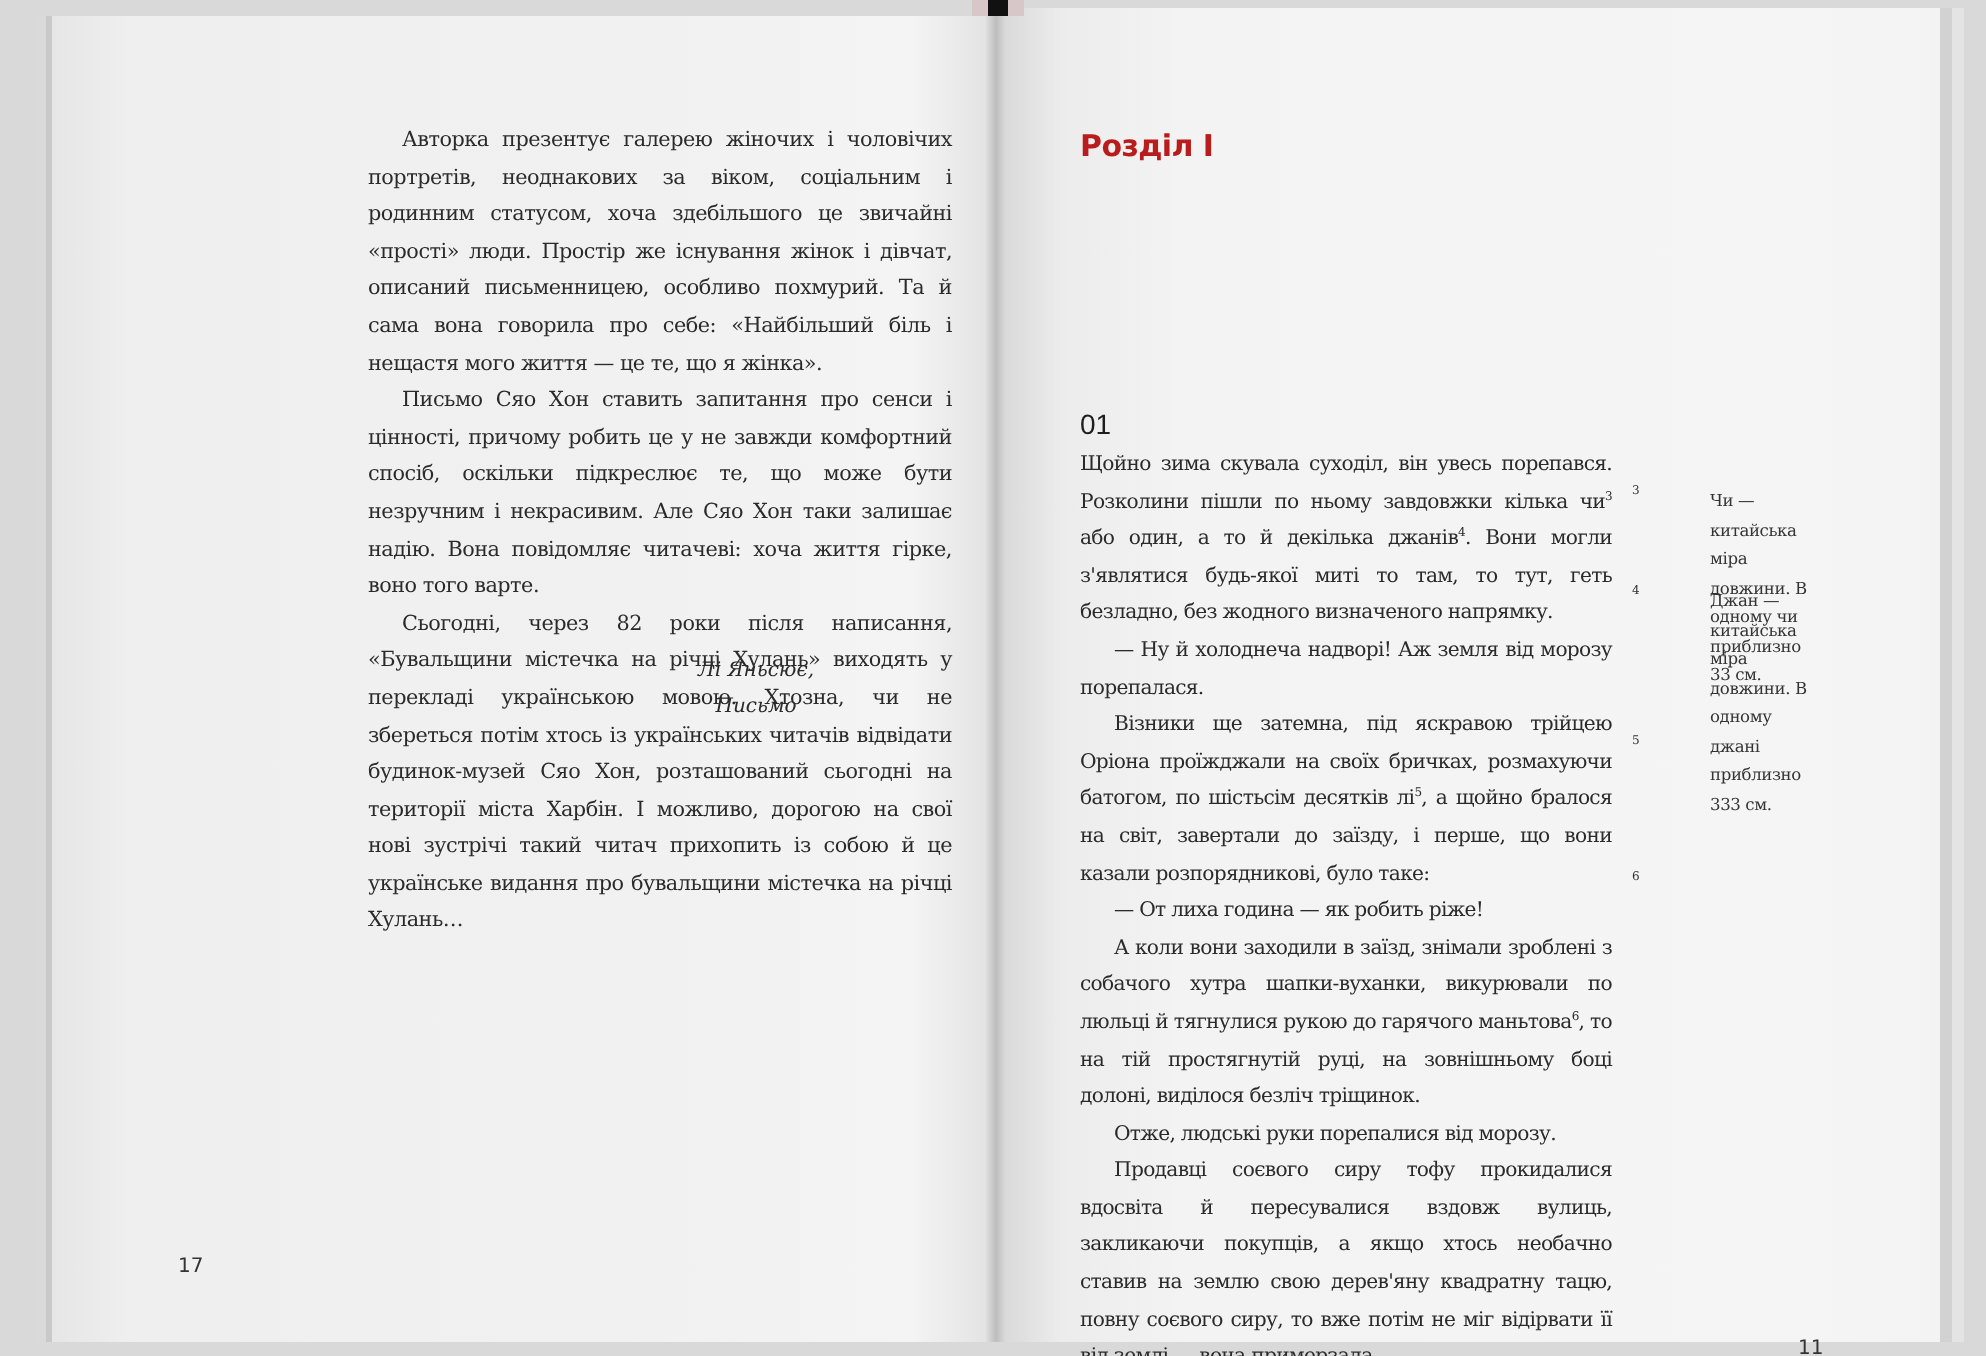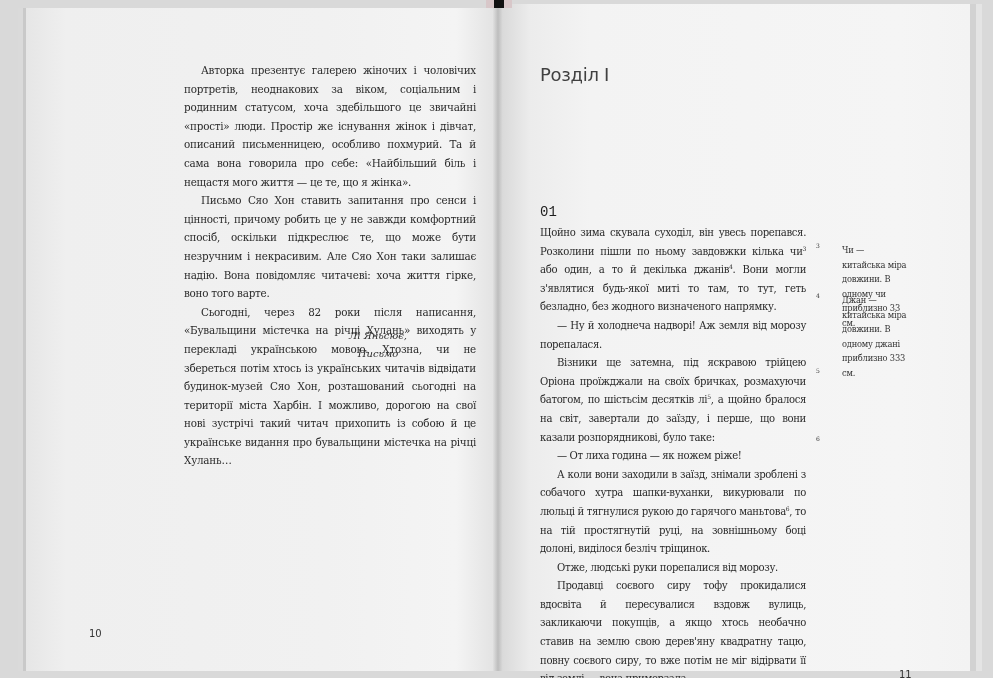--- a/index.html
+++ b/index.html
@@ -39,33 +39,33 @@
   .p { margin:0; text-indent:17px; text-align:justify; text-align-last:left; }
   .p.noindent { text-indent:0; }
 
   .left-body { position:absolute; left:184px; top:61px; width:292px; }
   .signature { position:absolute; left:280px; top:327px; width:196px; text-align:center; font-style:italic; font-size:10px; line-height:18.4px; color:#2a2a2a; }
 
   .page-num { position:absolute; font-family:"DejaVu Sans", sans-serif; font-size:10px; color:#333; }
 
   .chapter-title {
     position:absolute; left:540px; top:64px;
-    font-family:"DejaVu Sans", sans-serif; font-size:18px; color:#404040; letter-spacing:-0.3px;
+    font-family:"DejaVu Sans", sans-serif; font-size:15px; color:#b91c1c; letter-spacing:-0.3px;font-weight:bold;
   }
   .section-num {
     position:absolute; left:540px; top:204px;
-    font-family:Liberation Mono, monospace; font-size:14px; color:#1e1e1e;
+    font-family:Liberation Sans, sans-serif; font-size:14px; color:#1e1e1e;
   }
   .right-body { position:absolute; left:540px; top:224px; width:266px; }
   .right-body .p { font-size:10.1px; letter-spacing:-0.35px; }
   sup { font-size:6px; line-height:0; vertical-align:4px; }
 
   .footnote { position:absolute; left:818px; width:90px; font-size:8.3px; line-height:14.5px; color:#333; letter-spacing:-0.2px; }
   .footnote .fn-num { position:absolute; left:-2px; top:-4px; font-size:6px; }
-  .footnote .fn-text { margin-left:24px; display:block; }
+  .footnote .fn-text { margin-left:37px; display:block; }
 </style>
 </head>
 <body>
 
 <div class="cover"></div>
 <div class="page-left"></div>
 <div class="page-right"></div>
 <div class="gutter"></div>
 <div class="ribbon-side"></div>
 <div class="ribbon"></div>
@@ -73,30 +73,30 @@
 
 <div class="left-body text">
   <p class="p">Авторка презентує галерею жіночих і чоловічих портретів, неоднакових за віком, соціальним і родинним статусом, хоча здебільшого це звичайні «прості» люди. Простір же існування жінок і дівчат, описаний письменницею, особливо похмурий. Та й сама вона говорила про себе: «Найбільший біль і нещастя мого життя — це те, що я жінка».</p>
   <p class="p">Письмо Сяо Хон ставить запитання про сенси і цінності, причому робить це у не завжди комфортний спосіб, оскільки підкреслює те, що може бути незручним і некрасивим. Але Сяо Хон таки залишає надію. Вона повідомляє читачеві: хоча життя гірке, воно того варте.</p>
   <p class="p">Сьогодні, через 82 роки після написання, «Бувальщини містечка на річці Хулань» виходять у перекладі українською мовою. Хтозна, чи не збереться потім хтось із українських читачів відвідати будинок-музей Сяо Хон, розташований сьогодні на території міста Харбін. І можливо, дорогою на свої нові зустрічі такий читач прихопить із собою й це українське видання про бувальщини містечка на річці Хулань…</p>
 </div>
 <div class="signature">
   <div>Лі Яньсює,</div>
   <div>Письмо</div>
 </div>
-<div class="page-num" style="left:89px; top:628px;">10</div>
+<div class="page-num" style="left:89px; top:628px;">17</div>
 
 <div class="chapter-title">Розділ I</div>
 <div class="section-num">01</div>
 
 <div class="right-body text">
   <p class="p noindent"><span>Щойно зима скувала суходіл, він увесь порепався. Розколини пішли по ньому завдовжки кілька чи</span><sup>3</sup><span> або один, а то й декілька джанів</span><sup>4</sup><span>. Вони могли з'являтися будь-якої миті то там, то тут, геть безладно, без жодного визначеного напрямку.</span></p>
   <p class="p">— Ну й холоднеча надворі! Аж земля від морозу порепалася.</p>
   <p class="p"><span>Візники ще затемна, під яскравою трійцею Оріона проїжджали на своїх бричках, розмахуючи батогом, по шістьсім десятків лі</span><sup>5</sup><span>, а щойно бралося на світ, завертали до заїзду, і перше, що вони казали розпорядникові, було таке:</span></p>
-  <p class="p">— От лиха година — як ножем ріже!</p>
+  <p class="p">— От лиха година — як робить ріже!</p>
   <p class="p"><span>А коли вони заходили в заїзд, знімали зроблені з собачого хутра шапки-вуханки, викурювали по люльці й тягнулися рукою до гарячого маньтова</span><sup>6</sup><span>, то на тій простягнутій руці, на зовнішньому боці долоні, виділося безліч тріщинок.</span></p>
   <p class="p">Отже, людські руки порепалися від морозу.</p>
   <p class="p">Продавці соєвого сиру тофу прокидалися вдосвіта й пересувалися вздовж вулиць, закликаючи покупців, а якщо хтось необачно ставив на землю свою дерев'яну квадратну тацю, повну соєвого сиру, то вже потім не міг відірвати її від землі — вона примерзала.</p>
 
 </div>
 
 <div class="footnote" style="top:243px;">
   <span class="fn-num">3</span>
   <span class="fn-text">Чи — китайська міра довжини. В одному чи приблизно 33 см.</span>
 </div>

